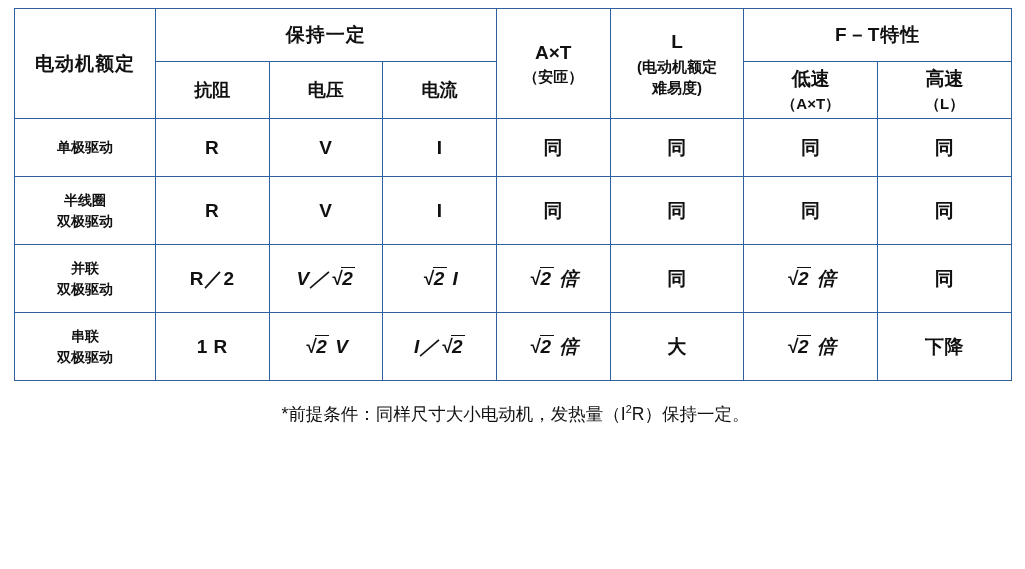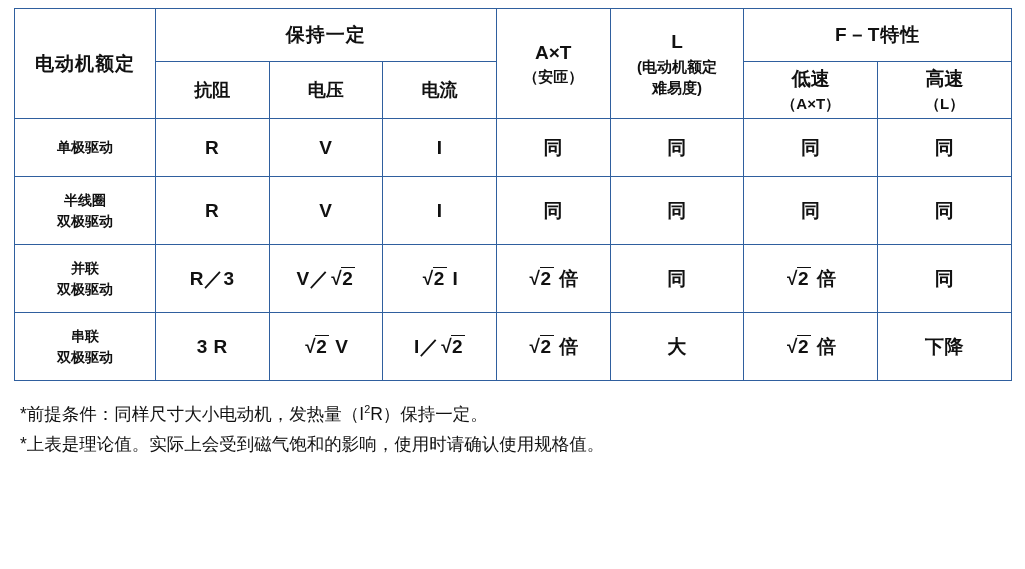--- a/index.html
+++ b/index.html
@@ -69,20 +69,21 @@
   }
   .cell {
     font-size: 19px;
     letter-spacing: 0.5px;
   }
   tr.data-row { height: 58px; }
   tr.data-row.tall { height: 68px; }
 
   .sqrt {
     white-space: nowrap;
+    font-style: italic;
   }
   .sqrt .radical {
     display: inline-block;
     position: relative;
     padding-left: 2px;
   }
   .rad-num {
     border-top: 1.6px solid #111;
     padding: 0 2px 0 1px;
     margin-left: -1px;
@@ -92,20 +93,21 @@
   sup.sup {
     font-size: 0.62em;
     vertical-align: super;
   }
   .notes {
     margin: 18px 0 0 6px;
     font-size: 17.5px;
     line-height: 1.72;
     color: #111111;
     font-weight: normal;
+    text-align: center;
   }
   .notes div { white-space: nowrap; }
 </style>
 </head>
 <body>
 
 <div class="page">
 
   <table class="spec">
     <colgroup>
@@ -174,44 +176,43 @@
         <td class="cell">同</td>
         <td class="cell">同</td>
         <td class="cell">同</td>
       </tr>
 
       <tr class="data-row tall">
         <td class="rowlabel">
           <div>并联</div>
           <div>双极驱动</div>
         </td>
-        <td class="cell">R／3</td>
+        <td class="cell">R／2</td>
         <td class="cell sqrt">V／<span class="radical">√<span class="rad-num">2</span></span></td>
         <td class="cell sqrt"><span class="radical">√<span class="rad-num">2</span></span> I</td>
         <td class="cell sqrt"><span class="radical">√<span class="rad-num">2</span></span> 倍</td>
         <td class="cell">同</td>
         <td class="cell sqrt"><span class="radical">√<span class="rad-num">2</span></span> 倍</td>
         <td class="cell">同</td>
       </tr>
 
       <tr class="data-row tall">
         <td class="rowlabel">
           <div>串联</div>
           <div>双极驱动</div>
         </td>
-        <td class="cell">3 R</td>
+        <td class="cell">1 R</td>
         <td class="cell sqrt"><span class="radical">√<span class="rad-num">2</span></span> V</td>
         <td class="cell sqrt">I／<span class="radical">√<span class="rad-num">2</span></span></td>
         <td class="cell sqrt"><span class="radical">√<span class="rad-num">2</span></span> 倍</td>
         <td class="cell">大</td>
         <td class="cell sqrt"><span class="radical">√<span class="rad-num">2</span></span> 倍</td>
         <td class="cell">下降</td>
       </tr>
 
     </tbody>
   </table>
 
   <div class="notes">
     <div>*前提条件：同样尺寸大小电动机，发热量（I<sup class="sup">2</sup>R）保持一定。</div>
-    <div>*上表是理论值。实际上会受到磁气饱和的影响，使用时请确认使用规格值。</div>
   </div>
 
 </div>
 
 </body></html>

